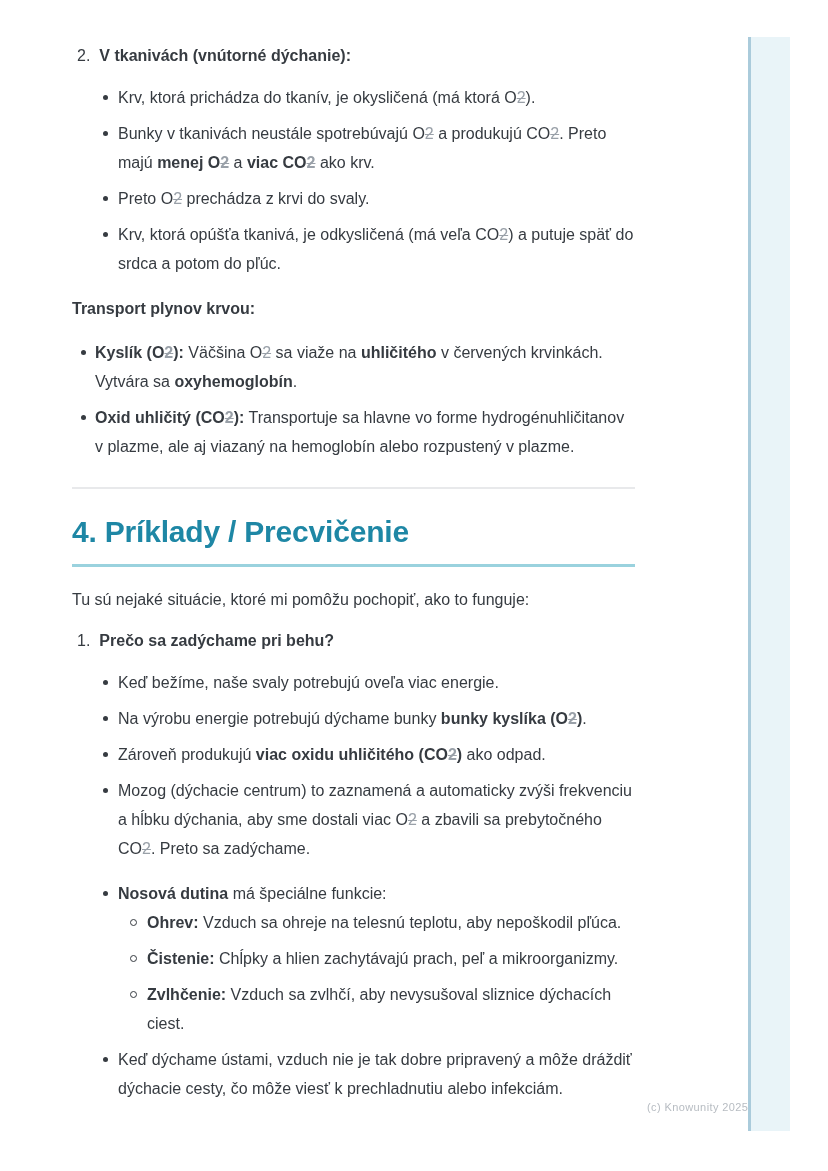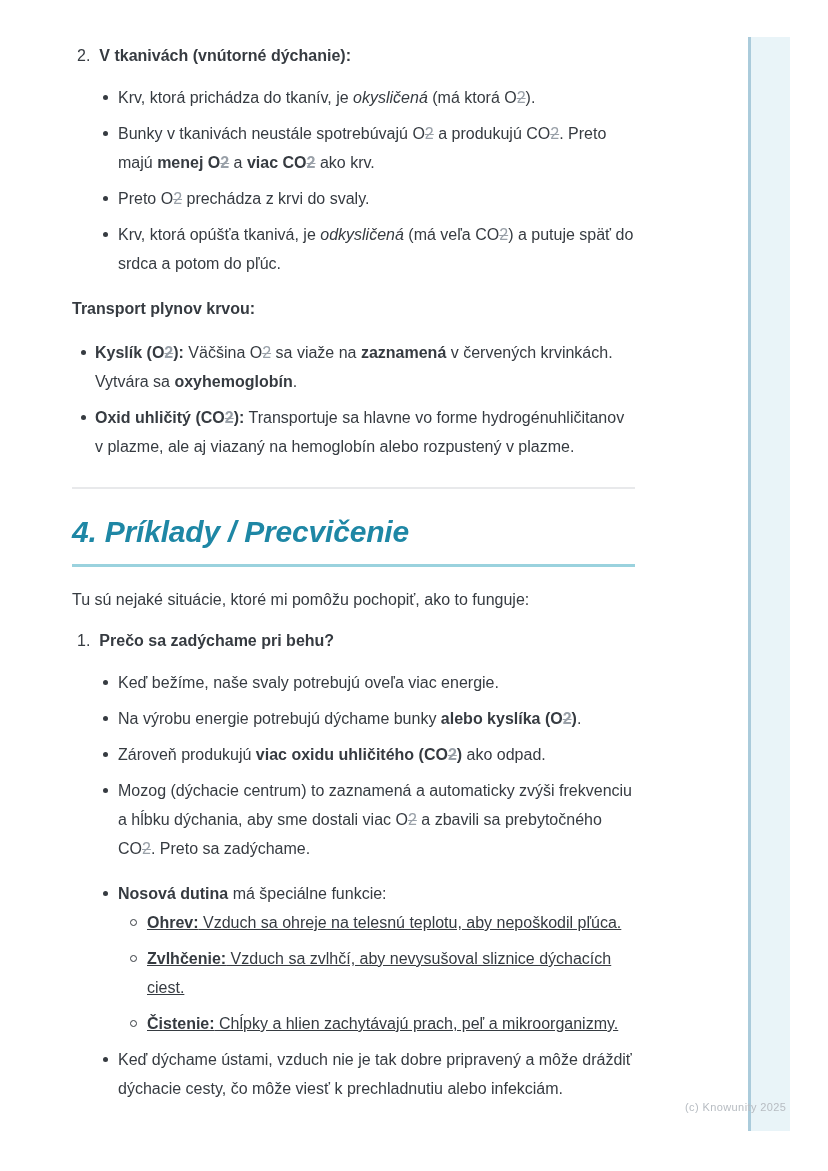--- a/index.html
+++ b/index.html
@@ -18,21 +18,21 @@
   .doc {
     position: absolute;
     left: 72px;
     top: 0;
     width: 563px;
     padding-top: 41px;
     font-size: 16px;
     line-height: 29px;
   }
   .b { font-weight: 700; }
-  .i { font-style: italic; }
+  .i { }
   .sub {
     color: #99a0a8;
     text-decoration: line-through;
   }
   .numbered {
     margin: 0 0 13px 5px;
     font-weight: 700;
   }
   .numbered .num {
     font-weight: 400;
@@ -45,21 +45,21 @@
     margin: 0 0 16px;
     padding: 0;
   }
   li {
     position: relative;
     margin: 0 0 7px;
   }
   .ul-nested > li { padding-left: 46px; }
   .ul-top > li    { padding-left: 23px; }
   .ul-sub         { margin: 0; padding-top: 0; }
-  .ul-sub > li    { padding-left: 29px; margin: 0 0 7px; text-decoration: underline; }
+  .ul-sub > li    { padding-left: 29px; margin: 0 0 7px; }
   .dot {
     position: absolute;
     width: 5px; height: 5px;
     border-radius: 50%;
     background: #363b41;
     top: 12px;
   }
   .ul-nested > li > .dot { left: 31px; }
   .ul-top    > li > .dot { left: 9px; }
   .ring {
@@ -78,74 +78,73 @@
   }
   h2.section-heading {
     font-size: 30px;
     line-height: 38px;
     font-weight: 700;
     color: #1e87a5;
     letter-spacing: -0.2px;
     margin: 0 0 18px;
     padding: 0 0 13px;
     border-bottom: 3.5px solid #9ad2de;
-    font-style: italic;
   }
   .edge-bar {
     position: absolute;
     left: 748px;
     top: 37px;
     width: 42px;
     height: 1094px;
     background: #e9f4f8;
     border-left: 3px solid #aacbdb;
     box-sizing: border-box;
   }
   .footer {
     position: absolute;
     top: 1100px;
-    left: 685px;
+    left: 647px;
     font-size: 11px;
     line-height: 15px;
     letter-spacing: 0.4px;
     color: #b7bcc2;
     z-index: 2;
   }
 </style>
 </head>
 <body>
 
 <div class="doc" id="doc">
     <div class="numbered"><span class="num">2.</span><span class="b">V tkanivách (vnútorné dýchanie):</span></div>
     <ul class="ul-nested">
       <li><span class="dot"></span><span>Krv, ktorá prichádza do tkanív, je </span><span class="i">okysličená</span><span> (má ktorá O</span><span class="sub">2</span><span>).</span></li>
       <li><span class="dot"></span><span>Bunky v tkanivách neustále spotrebúvajú O</span><span class="sub">2</span><span> a produkujú CO</span><span class="sub">2</span><span>. Preto majú </span><span class="b">menej O</span><span class="b sub">2</span><span> a </span><span class="b">viac CO</span><span class="b sub">2</span><span> ako krv.</span></li>
       <li><span class="dot"></span><span>Preto O</span><span class="sub">2</span><span> prechádza z krvi do svaly.</span></li>
       <li><span class="dot"></span><span>Krv, ktorá opúšťa tkanivá, je </span><span class="i">odkysličená</span><span> (má veľa CO</span><span class="sub">2</span><span>) a putuje späť do srdca a potom do pľúc.</span></li>
     </ul>
     <p class="para bold"><span class="b">Transport plynov krvou:</span></p>
     <ul class="ul-top">
-      <li><span class="dot"></span><span class="b">Kyslík (O</span><span class="b sub">2</span><span class="b">):</span><span> Väčšina O</span><span class="sub">2</span><span> sa viaže na </span><span class="b">zaznamená</span><span> v červených krvinkách. Vytvára sa </span><span class="b">oxyhemoglobín</span><span>.</span></li>
+      <li><span class="dot"></span><span class="b">Kyslík (O</span><span class="b sub">2</span><span class="b">):</span><span> Väčšina O</span><span class="sub">2</span><span> sa viaže na </span><span class="b">uhličitého</span><span> v červených krvinkách. Vytvára sa </span><span class="b">oxyhemoglobín</span><span>.</span></li>
       <li><span class="dot"></span><span class="b">Oxid uhličitý (CO</span><span class="b sub">2</span><span class="b">):</span><span> Transportuje sa hlavne vo forme hydrogénuhličitanov v plazme, ale aj viazaný na hemoglobín alebo rozpustený v plazme.</span></li>
     </ul>
     <hr class="divider">
     <h2 class="section-heading">4. Príklady / Precvičenie</h2>
     <p class="para"><span>Tu sú nejaké situácie, ktoré mi pomôžu pochopiť, ako to funguje:</span></p>
     <div class="numbered"><span class="num">1.</span><span class="b">Prečo sa zadýchame pri behu?</span></div>
     <ul class="ul-nested">
       <li><span class="dot"></span><span>Keď bežíme, naše svaly potrebujú oveľa viac energie.</span></li>
-      <li><span class="dot"></span><span>Na výrobu energie potrebujú dýchame bunky </span><span class="b">alebo kyslíka (O</span><span class="b sub">2</span><span class="b">)</span><span>.</span></li>
+      <li><span class="dot"></span><span>Na výrobu energie potrebujú dýchame bunky </span><span class="b">bunky kyslíka (O</span><span class="b sub">2</span><span class="b">)</span><span>.</span></li>
       <li><span class="dot"></span><span>Zároveň produkujú </span><span class="b">viac oxidu uhličitého (CO</span><span class="b sub">2</span><span class="b">)</span><span> ako odpad.</span></li>
       <li><span class="dot"></span><span>Mozog (dýchacie centrum) to zaznamená a automaticky zvýši frekvenciu a hĺbku dýchania, aby sme dostali viac O</span><span class="sub">2</span><span> a zbavili sa prebytočného CO</span><span class="sub">2</span><span>. Preto sa zadýchame.</span></li>
     </ul>
     <ul class="ul-nested">
       <li><span class="dot"></span><span class="b">Nosová dutina</span><span> má špeciálne funkcie:</span><ul class="ul-sub">
           <li><span class="ring"></span><span class="b">Ohrev:</span><span> Vzduch sa ohreje na telesnú teplotu, aby nepoškodil pľúca.</span></li>
+          <li><span class="ring"></span><span class="b">Čistenie:</span><span> Chĺpky a hlien zachytávajú prach, peľ a mikroorganizmy.</span></li>
           <li><span class="ring"></span><span class="b">Zvlhčenie:</span><span> Vzduch sa zvlhčí, aby nevysušoval sliznice dýchacích ciest.</span></li>
-          <li><span class="ring"></span><span class="b">Čistenie:</span><span> Chĺpky a hlien zachytávajú prach, peľ a mikroorganizmy.</span></li>
         </ul></li>
       <li><span class="dot"></span><span>Keď dýchame ústami, vzduch nie je tak dobre pripravený a môže dráždiť dýchacie cesty, čo môže viesť k prechladnutiu alebo infekciám.</span></li>
     </ul>
   </div>
 
 <div class="edge-bar"></div>
 
 <div class="footer">(c) Knowunity 2025</div>
 
 </body></html>

